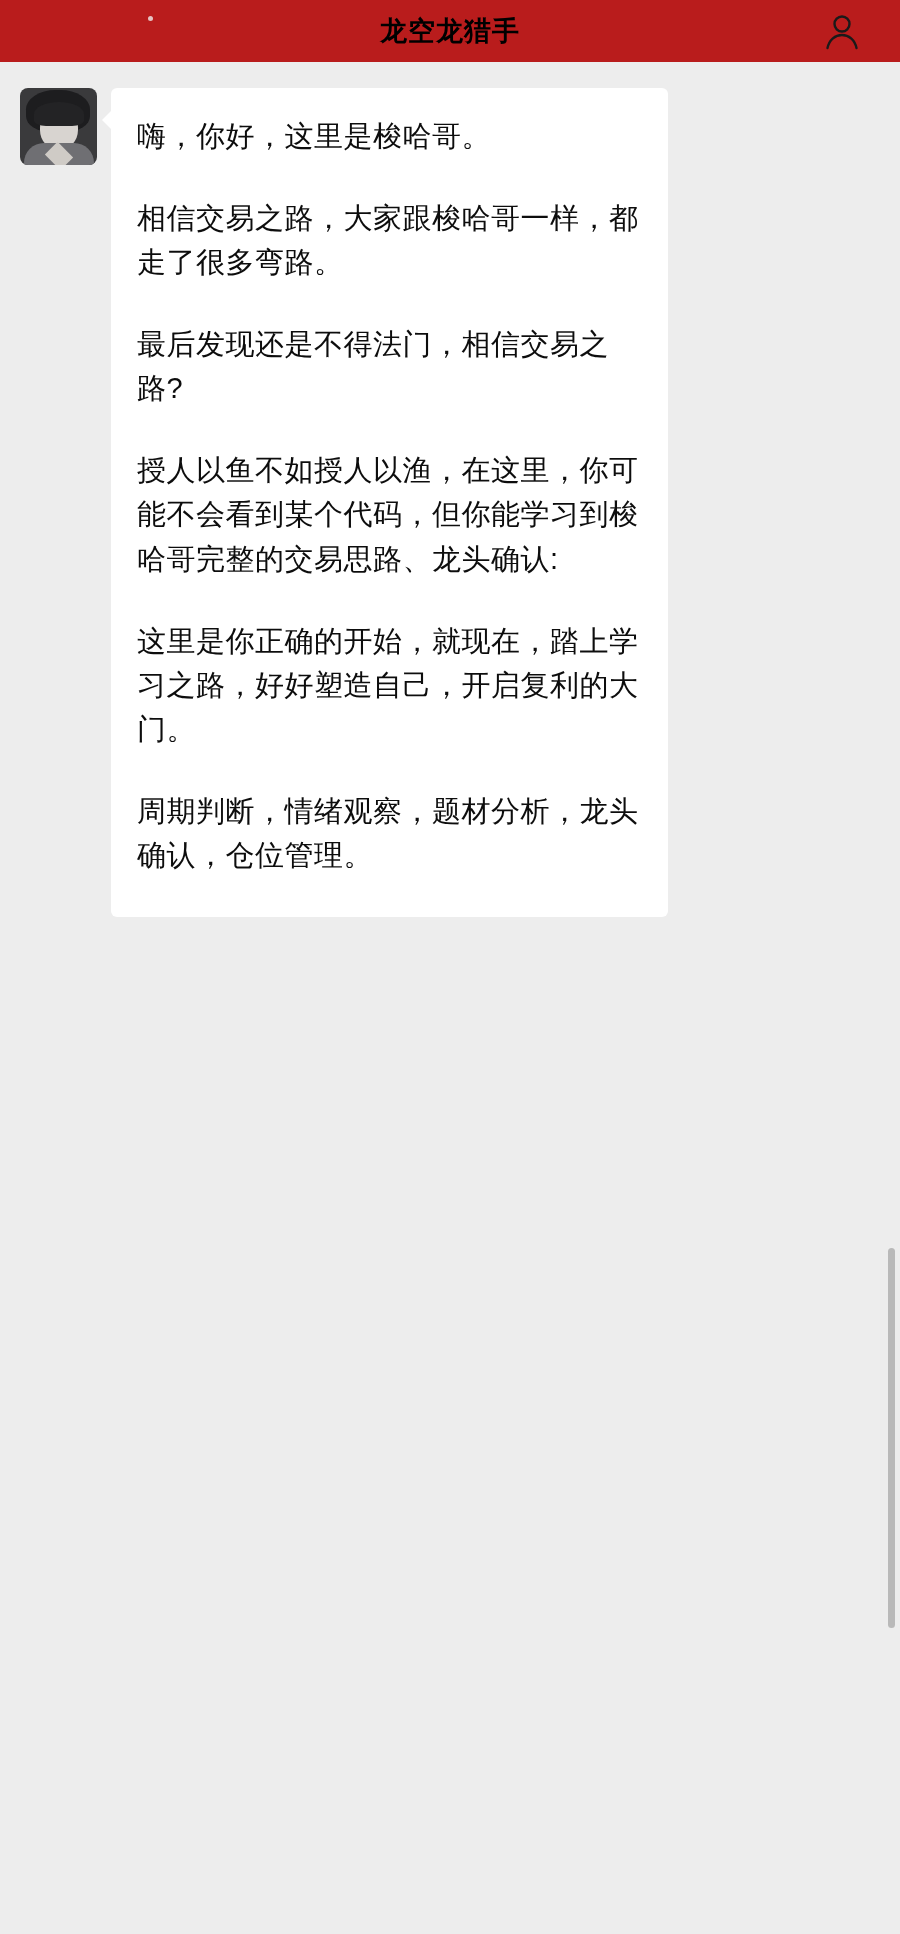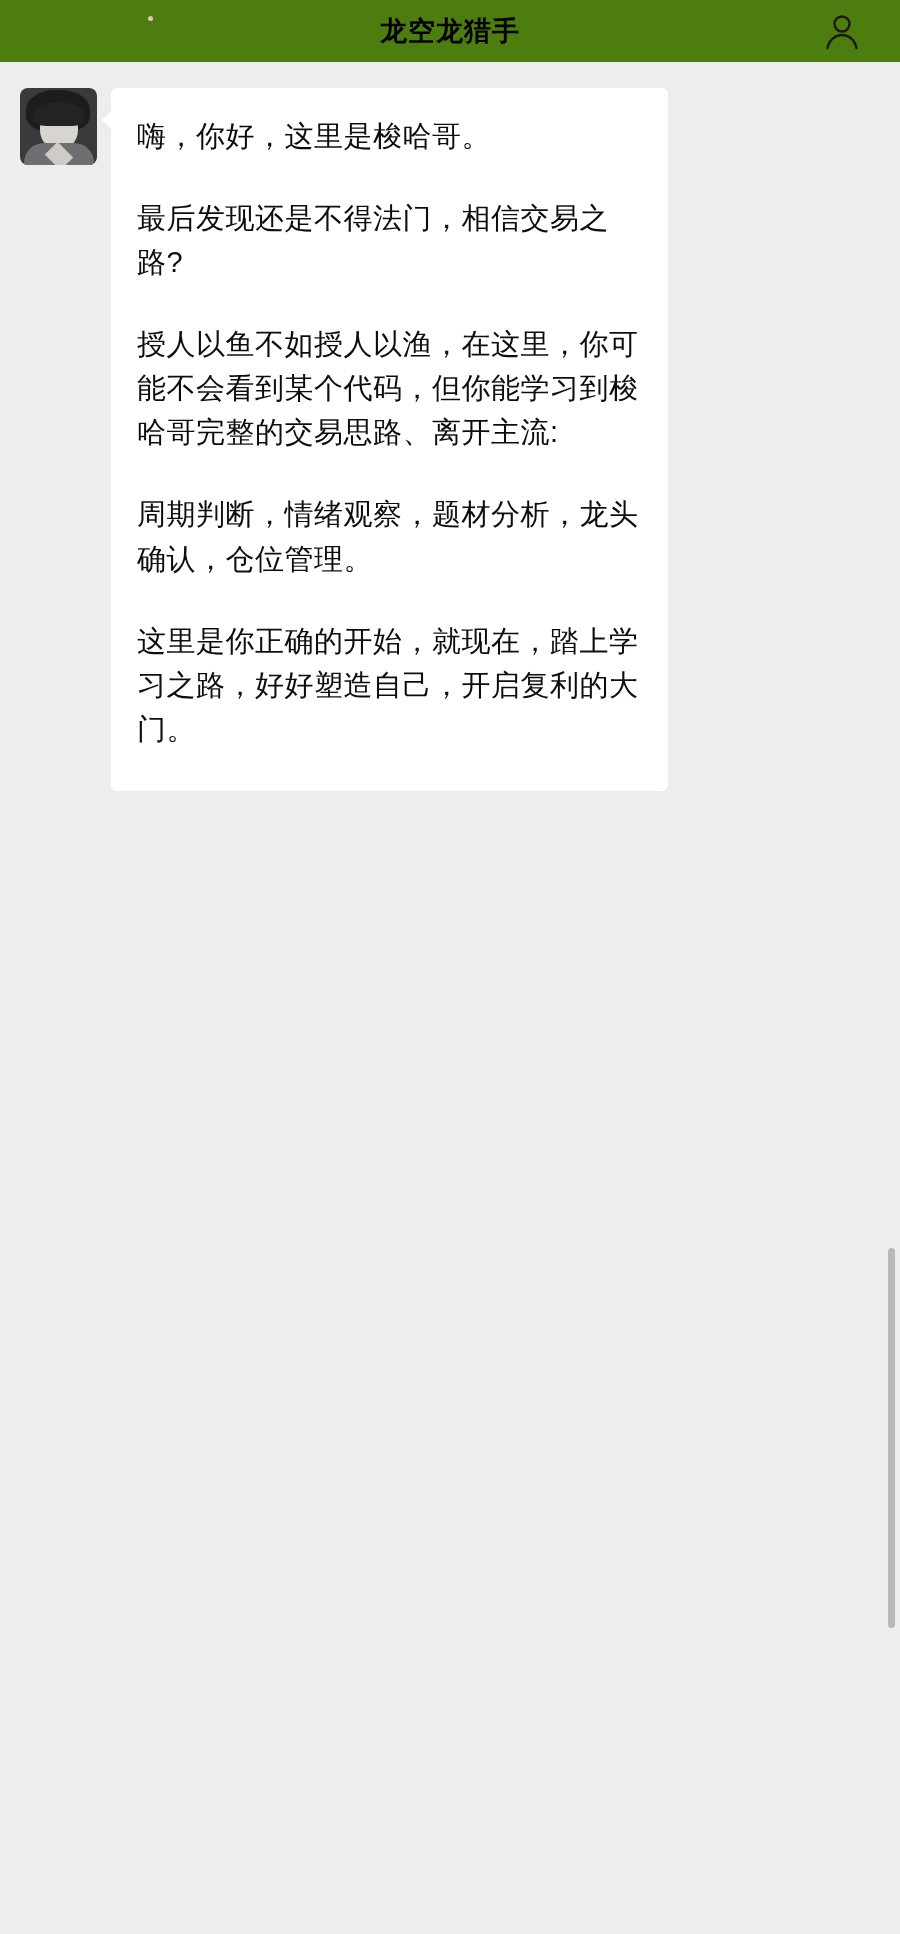--- a/index.html
+++ b/index.html
@@ -17,21 +17,21 @@
     position: relative;
     width: 900px;
     min-height: 1934px;
     background: #ededed;
     overflow: hidden;
   }
   
   .header {
     position: relative;
     height: 62px;
-    background: #4d7c0f;
+    background: #b91c1c;
     display: flex;
     align-items: center;
     justify-content: center;
   }
   .header-title {
     font-size: 27px;
     font-weight: 700;
     color: #000;
     letter-spacing: 1px;
   }
@@ -181,24 +181,25 @@
         <span class="face"></span>
         <span class="fringe"></span>
         <span class="body"></span>
         <span class="collar"></span>
       </div>
 
       <div class="bubble-wrap">
         <span class="bubble-tail"></span>
         <div class="bubble">
           <p>嗨，你好，这里是梭哈哥。</p>
+          <p>相信交易之路，大家跟梭哈哥一样，都走了很多弯路。</p>
           <p>最后发现还是不得法门，相信交易之路?</p>
-          <p>授人以鱼不如授人以渔，在这里，你可能不会看到某个代码，但你能学习到梭哈哥完整的交易思路、离开主流:</p>
+          <p>授人以鱼不如授人以渔，在这里，你可能不会看到某个代码，但你能学习到梭哈哥完整的交易思路、龙头确认:</p>
+          <p>这里是你正确的开始，就现在，踏上学习之路，好好塑造自己，开启复利的大门。</p>
           <p>周期判断，情绪观察，题材分析，龙头确认，仓位管理。</p>
-          <p>这里是你正确的开始，就现在，踏上学习之路，好好塑造自己，开启复利的大门。</p>
         </div>
       </div>
 
     </div>
   </div>
 
   <div class="scrollbar-track"></div>
 
 </div>
 

